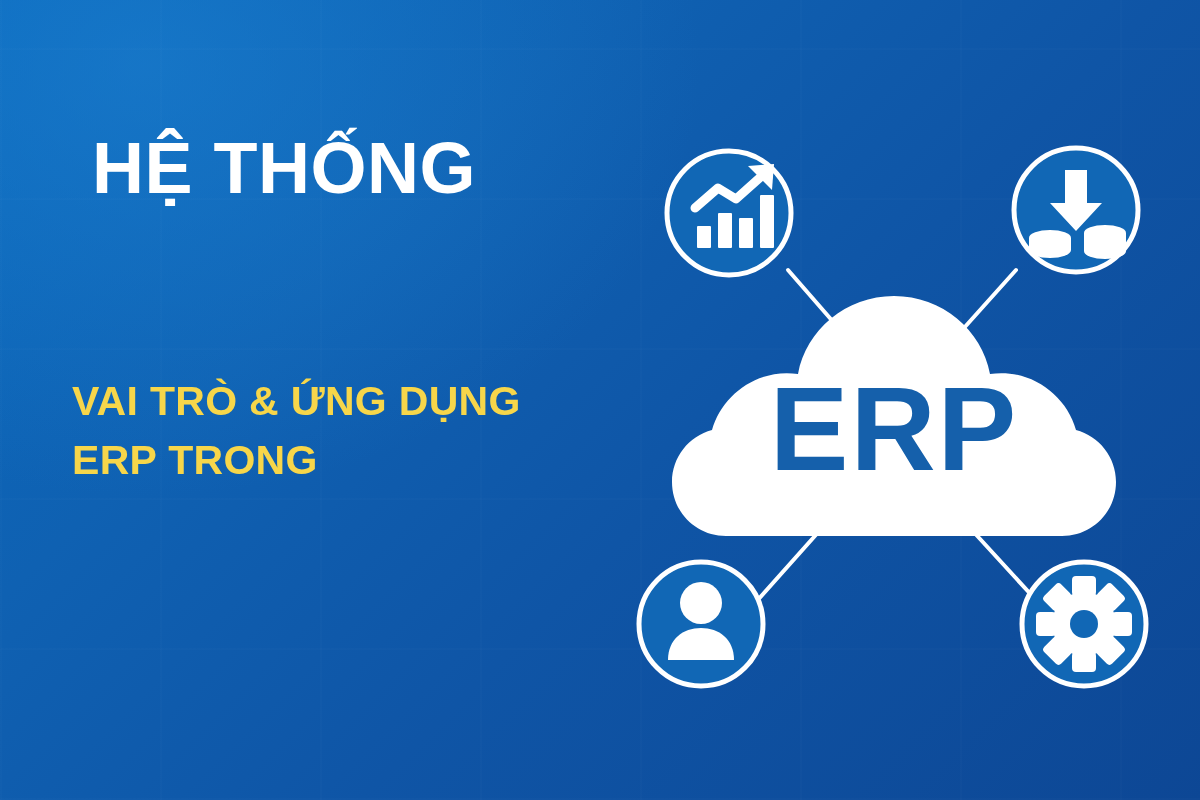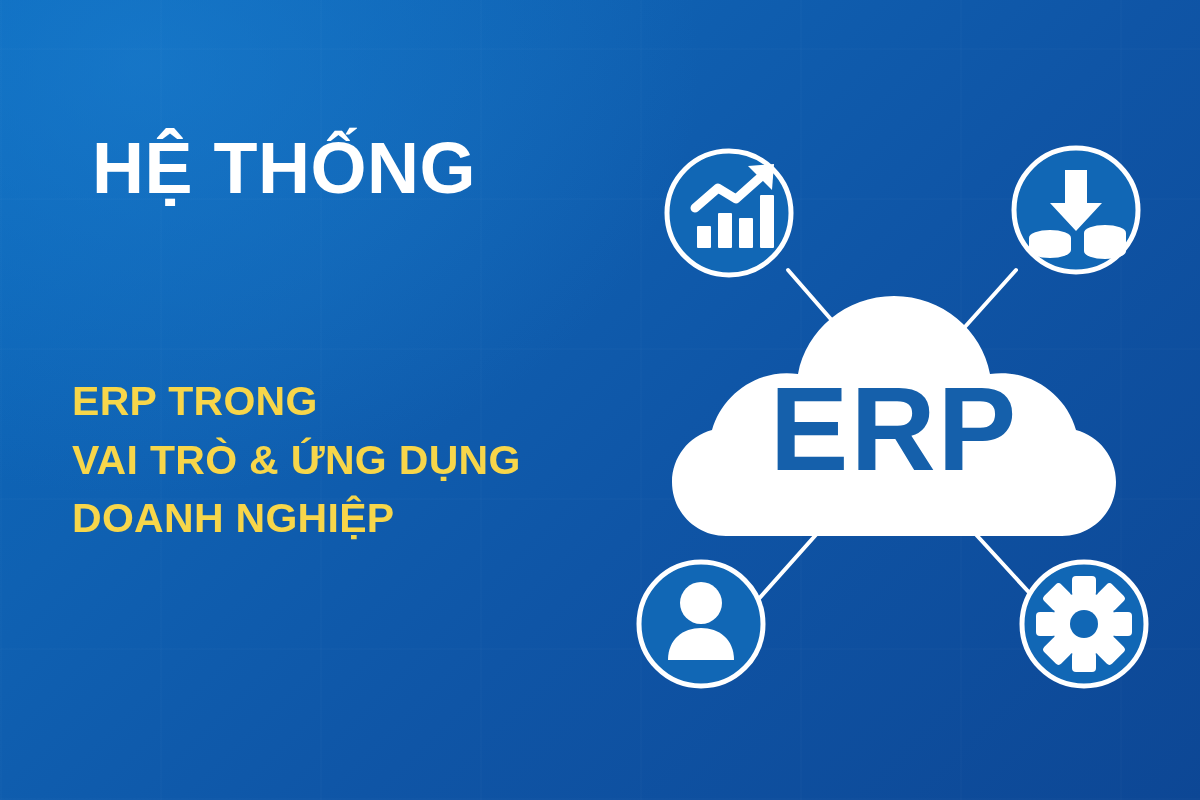--- a/index.html
+++ b/index.html
@@ -70,23 +70,22 @@
 </head>
 <body>
 
 <div id="banner">
 
   <div id="text-block">
     <div class="headline">HỆ THỐNG</div>
   </div>
 
   <div id="subtitle-block">
+    <div class="subhead">VAI TRÒ &amp; ỨNG DỤNG</div>
     <div class="subhead">ERP TRONG</div>
-    <div class="subhead">VAI TRÒ &amp; ỨNG DỤNG</div>
-    <div class="subhead">DOANH NGHIỆP</div>
   </div>
 
   <div id="graphic">
     <svg viewBox="0 0 620 640" xmlns="http://www.w3.org/2000/svg">
 
       <g stroke="#ffffff" stroke-width="4" stroke-linecap="round">
         <line x1="204" y1="170" x2="272" y2="248"></line>
         <line x1="432" y1="170" x2="362" y2="248"></line>
         <line x1="172" y1="502" x2="238" y2="428"></line>
         <line x1="452" y1="500" x2="386" y2="428"></line>

